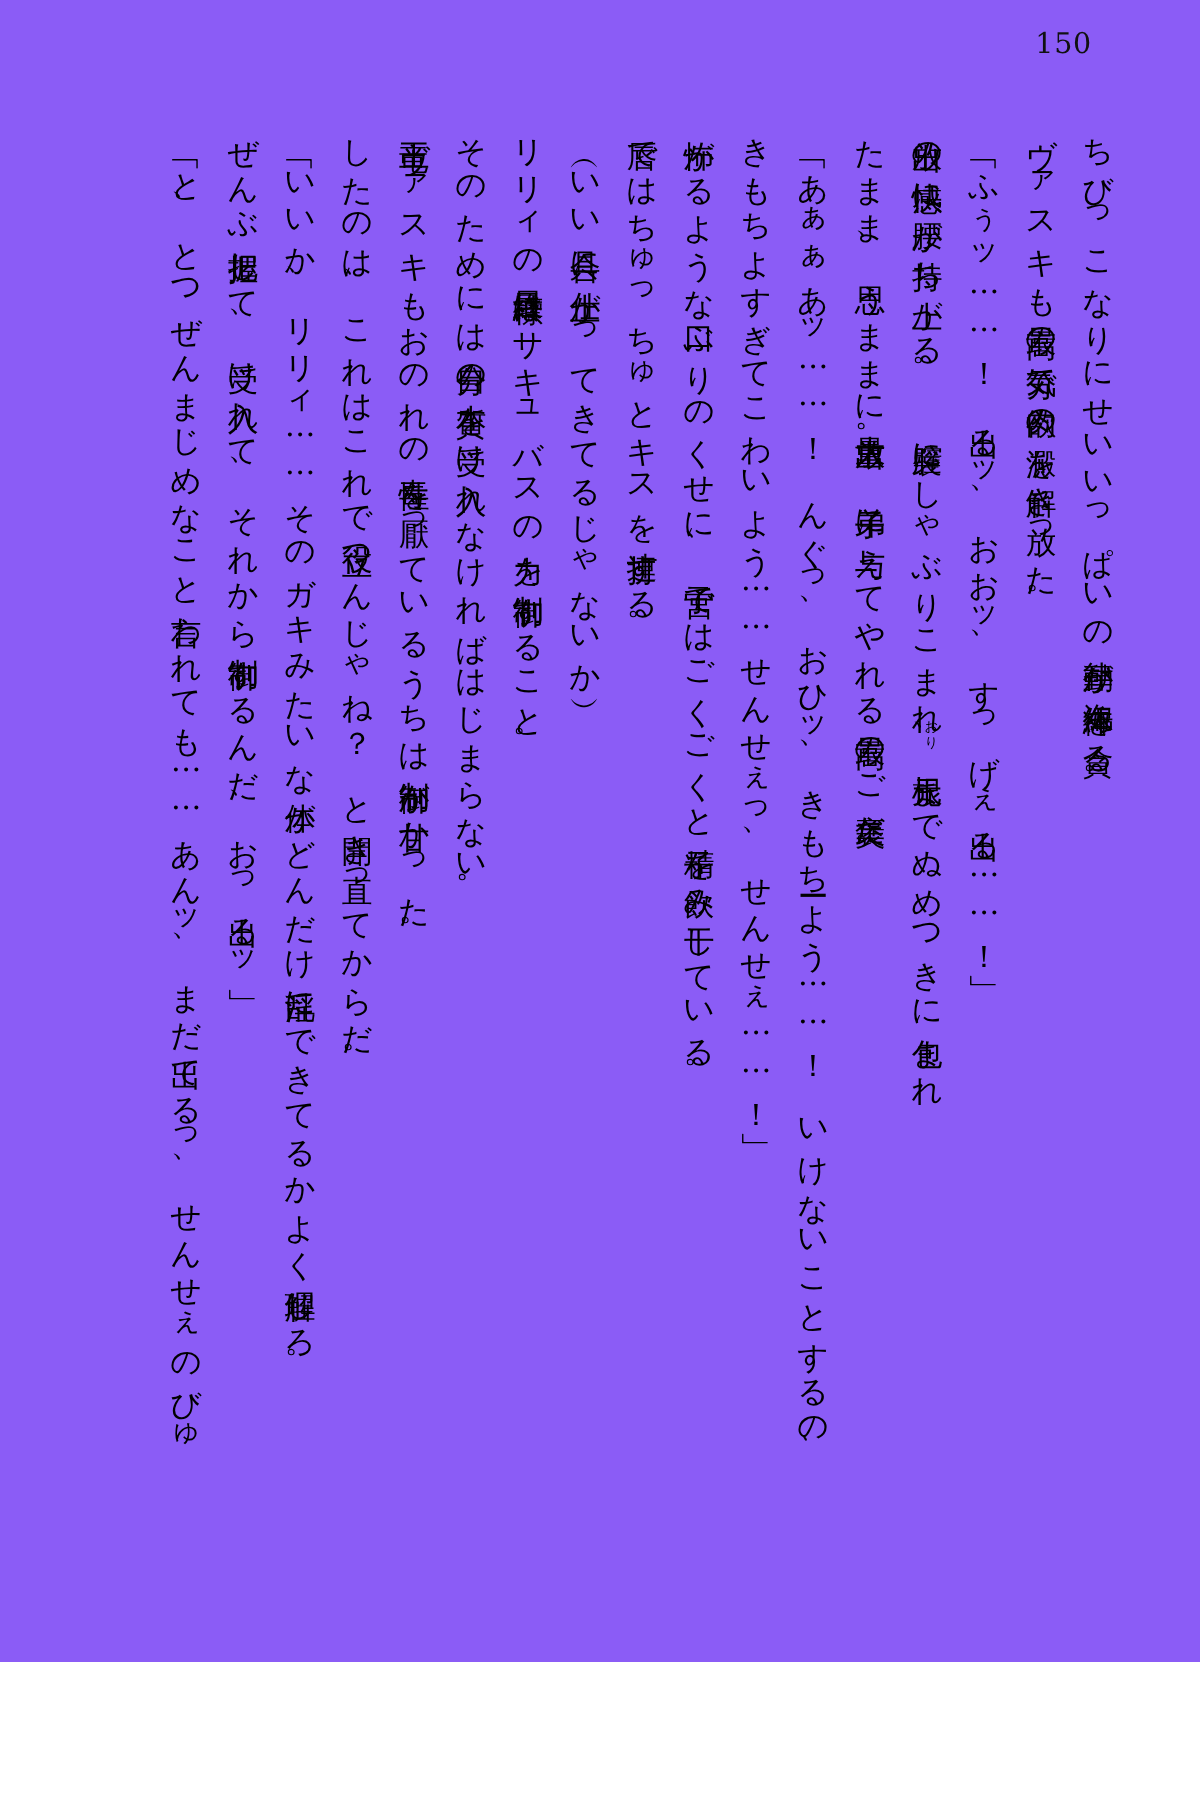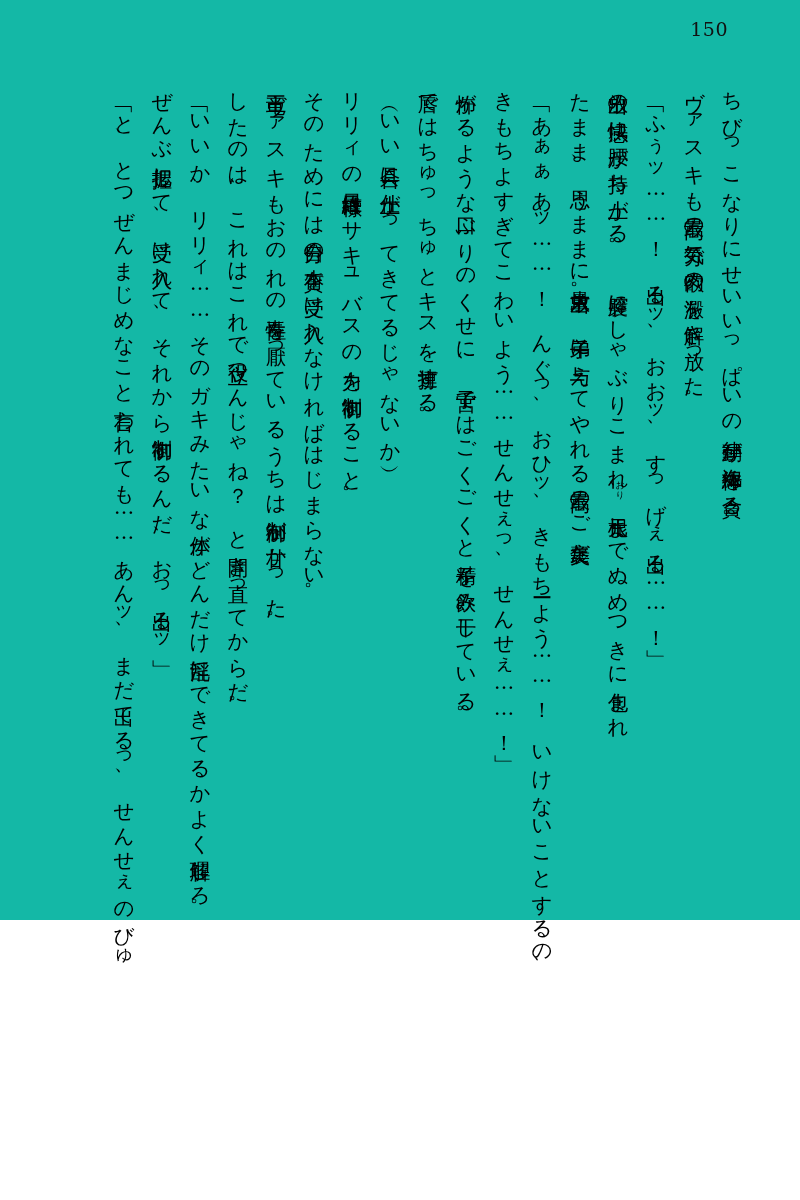--- a/index.html
+++ b/index.html
@@ -10,22 +10,22 @@
   body {
     width: 800px;
     height: 1200px;
     overflow: hidden;
     font-family: "DejaVu Serif", "Liberation Serif", serif;
     color: #000000;
   }
   .page {
     position: relative;
     width: 800px;
-    height: 920px;
-    background: #14b8a6;
+    height: 1108px;
+    background: #8b5cf6;
     box-sizing: border-box;
   }
   .page-number {
     position: absolute;
     top: 18px;
     right: 72px;
     font-size: 19px;
     font-family: "DejaVu Serif", "Liberation Serif", serif;
     letter-spacing: 0.5px;
     color: #111111;

